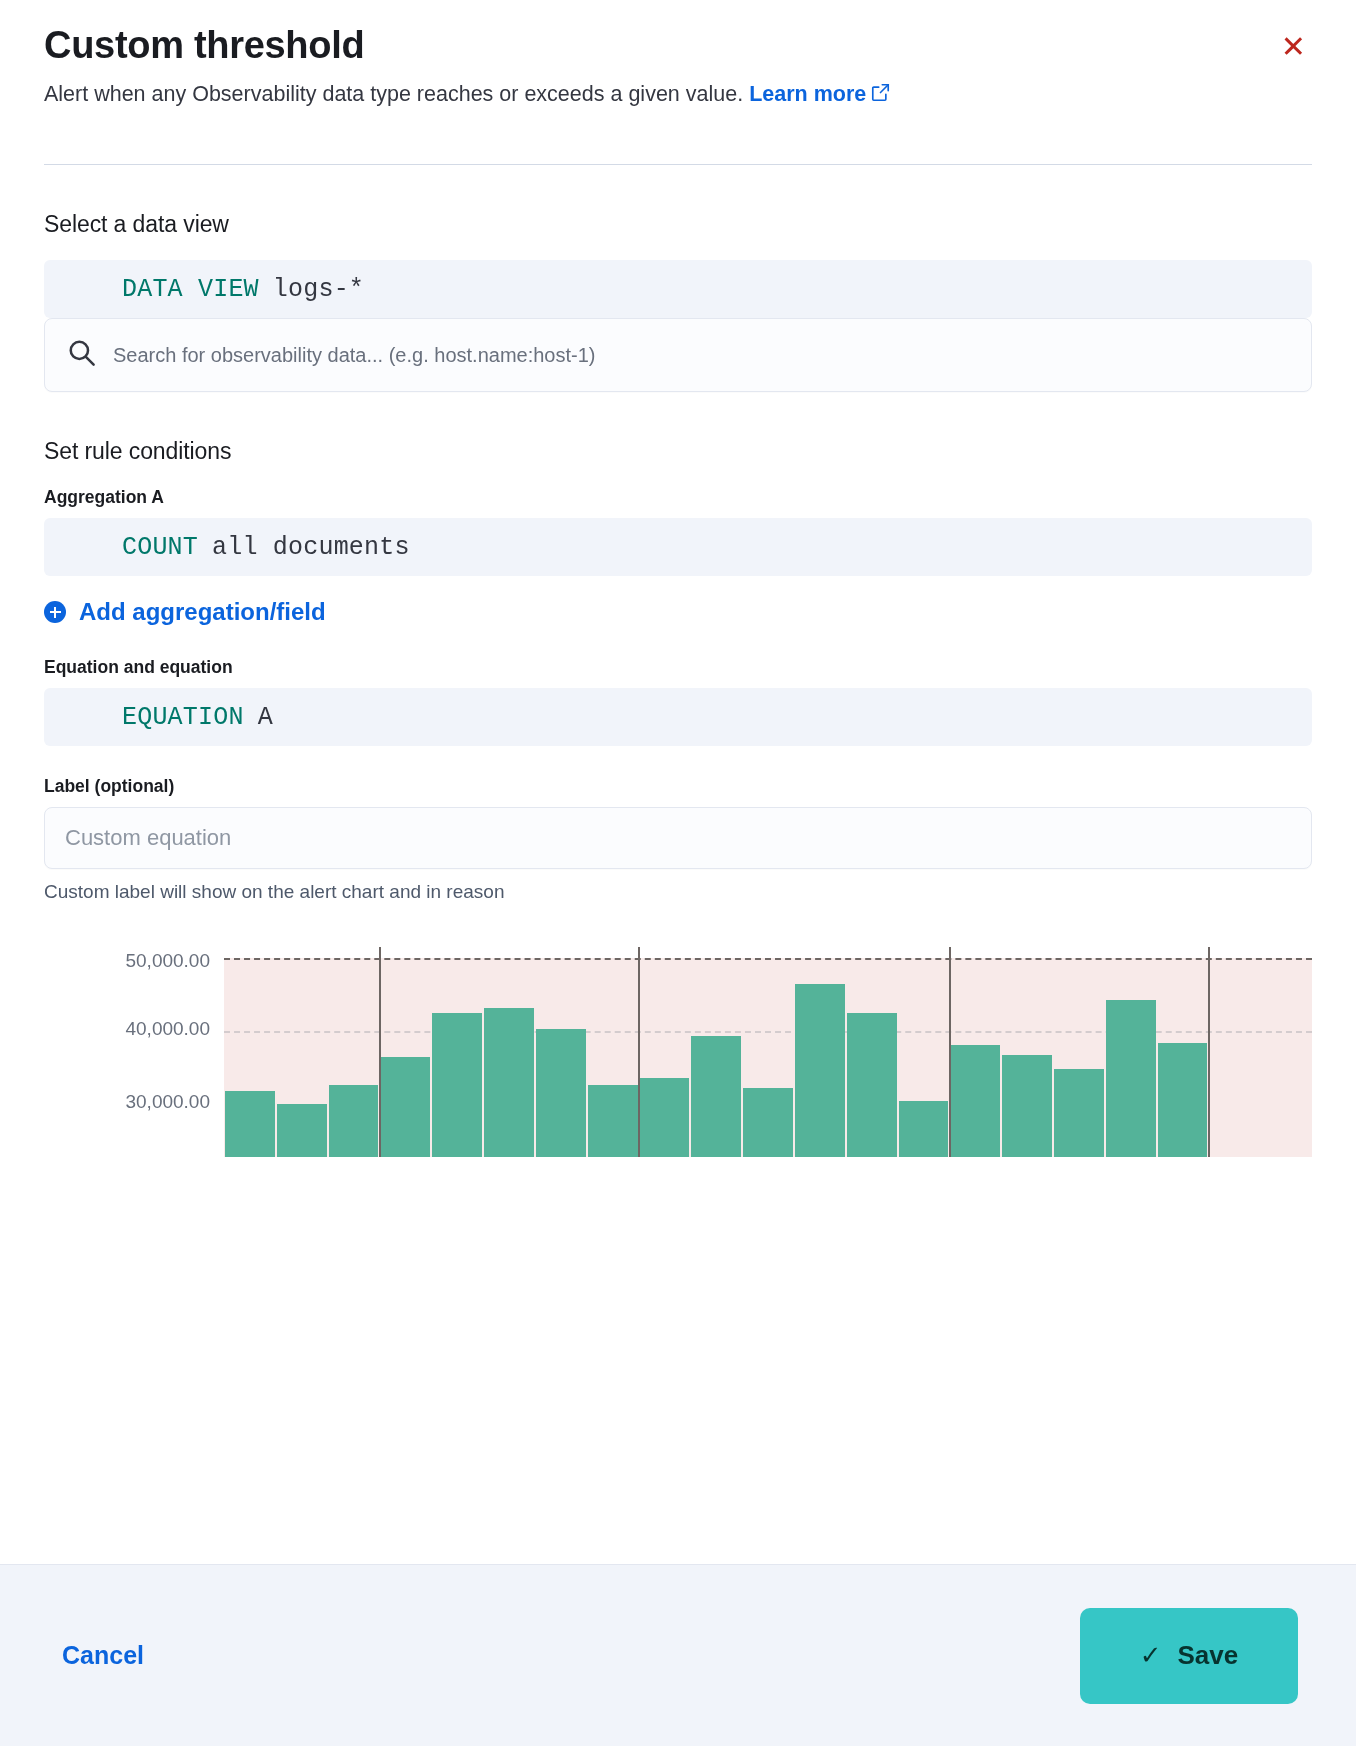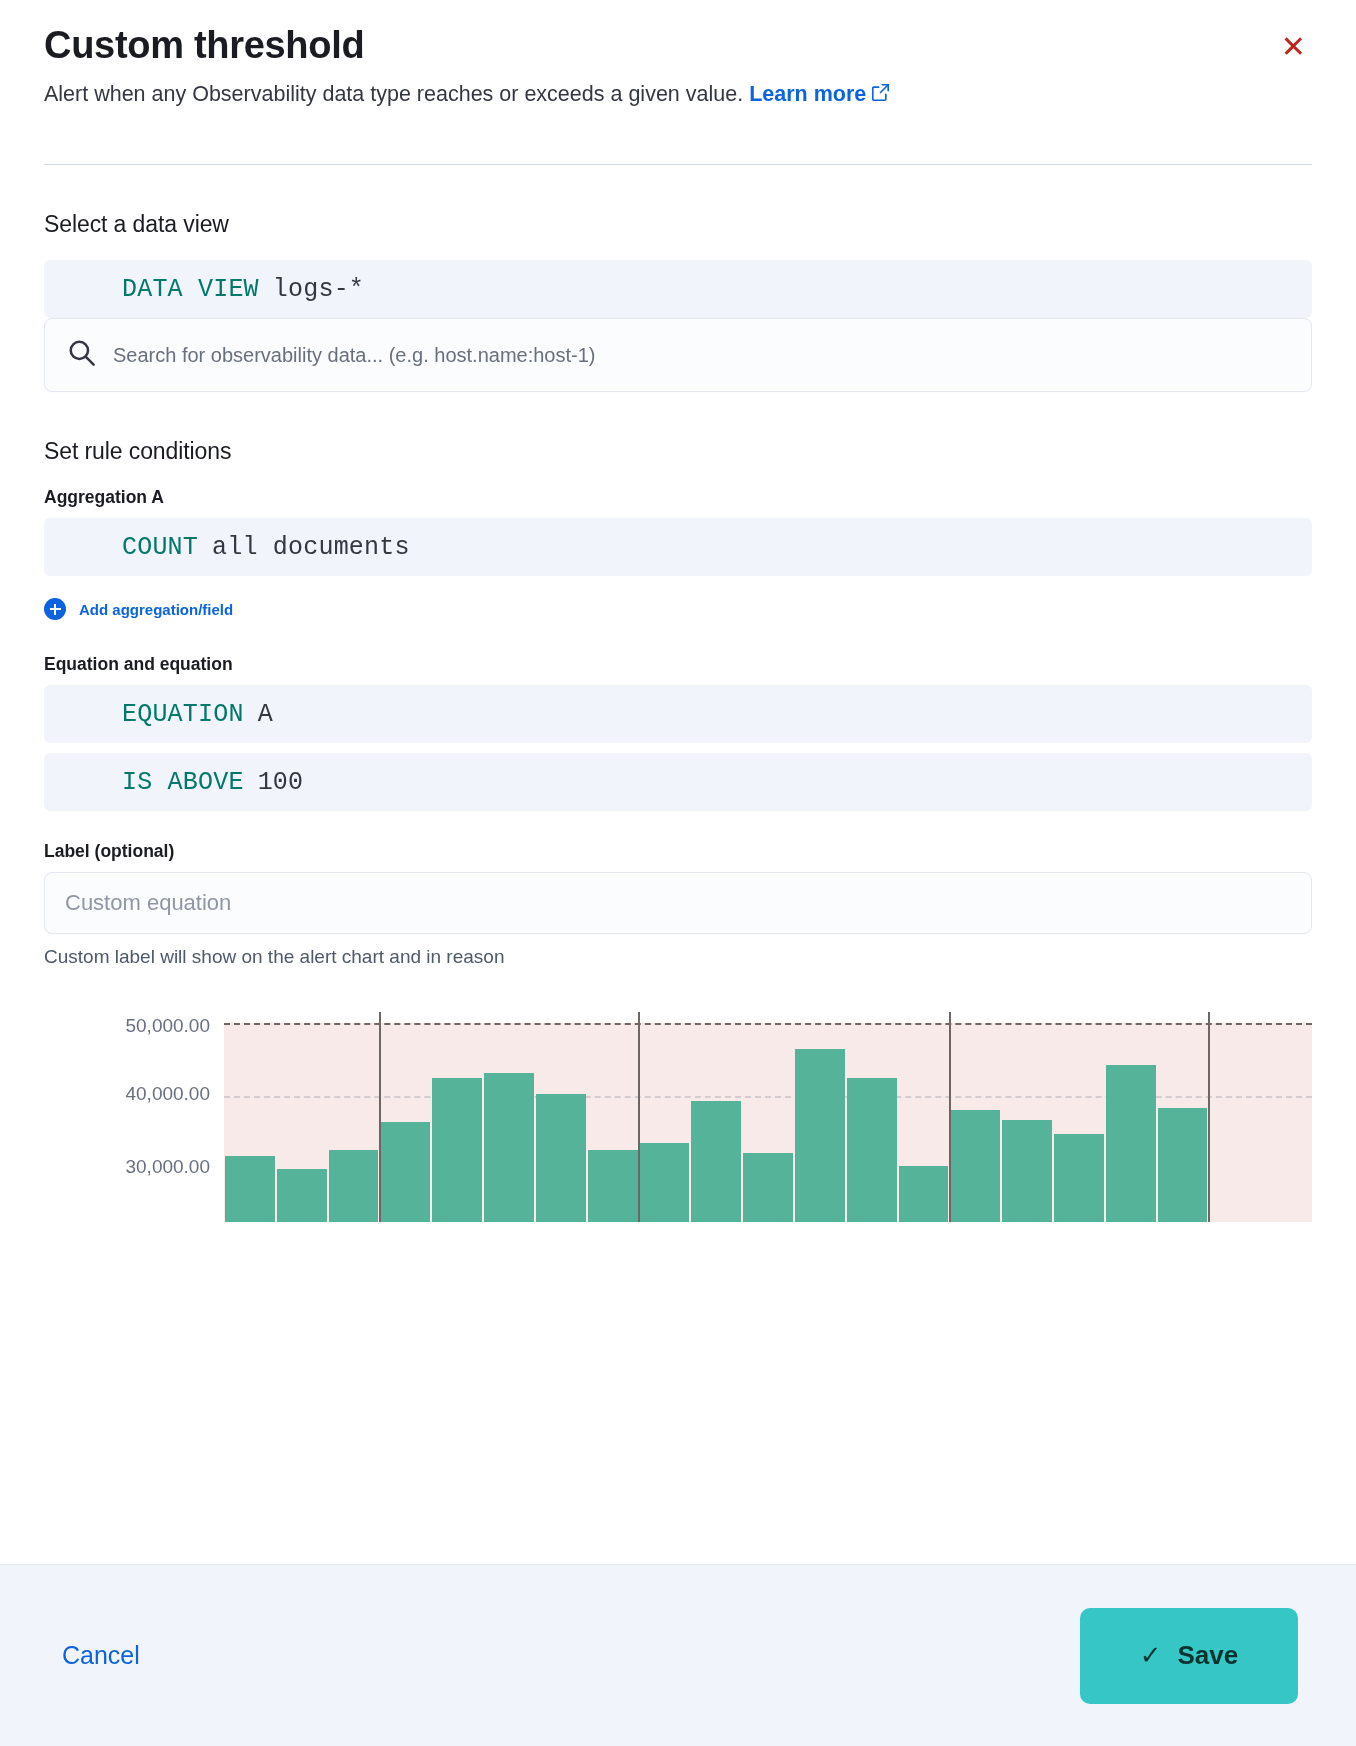--- a/index.html
+++ b/index.html
@@ -173,21 +173,21 @@
   .add-link .plus-circle::before,
   .add-link .plus-circle::after {
     content: "";
     position: absolute;
     background: #fff;
   }
   .add-link .plus-circle::before { width: 11px; height: 2.4px; }
   .add-link .plus-circle::after  { width: 2.4px; height: 11px; }
   .add-link .lbl {
     color: #0b64dd;
-    font-size: 15px;
+    font-size: 24px;
     font-weight: 700;
   }
 
   
   .chart-wrap {
     margin-top: 44px;
     position: relative;
     height: 210px;
     overflow: hidden;
   }
@@ -257,21 +257,21 @@
     display: flex;
     align-items: center;
     justify-content: space-between;
     padding: 0 58px;
   }
   .cancel-btn {
     background: none;
     border: none;
     color: #0b64dd;
     font-size: 25px;
-    font-weight: 400;
+    font-weight: 700;
     cursor: pointer;
     padding: 8px 4px;
     font-family: "Liberation Sans", sans-serif;
   }
   .save-btn {
     background: #36c6c6;
     border: none;
     border-radius: 10px;
     color: #07332f;
     font-size: 26px;
@@ -337,24 +337,20 @@
     <a class="add-link" href="#">
       <span class="plus-circle"></span>
       <span class="lbl">Add aggregation/field</span>
     </a>
 
     <div class="field-label" style="margin-top:30px;">Equation and equation</div>
     <div class="expr-stack">
       <div class="expr-box">
         <span class="kw">EQUATION</span>
           <span class="val">A</span>
-      </div>
-      <div class="expr-box">
-        <span class="kw">IS ABOVE</span>
-          <span class="val">100</span>
       </div>
     </div>
 
     <div class="field-label" style="margin-top:30px;">Label (optional)</div>
     <input class="text-input" type="text" placeholder="Custom equation" style="">
     <p class="help-text">Custom label will show on the alert chart and in reason</p>
 
     
     <div class="chart-wrap">
       <div class="chart-inner">

